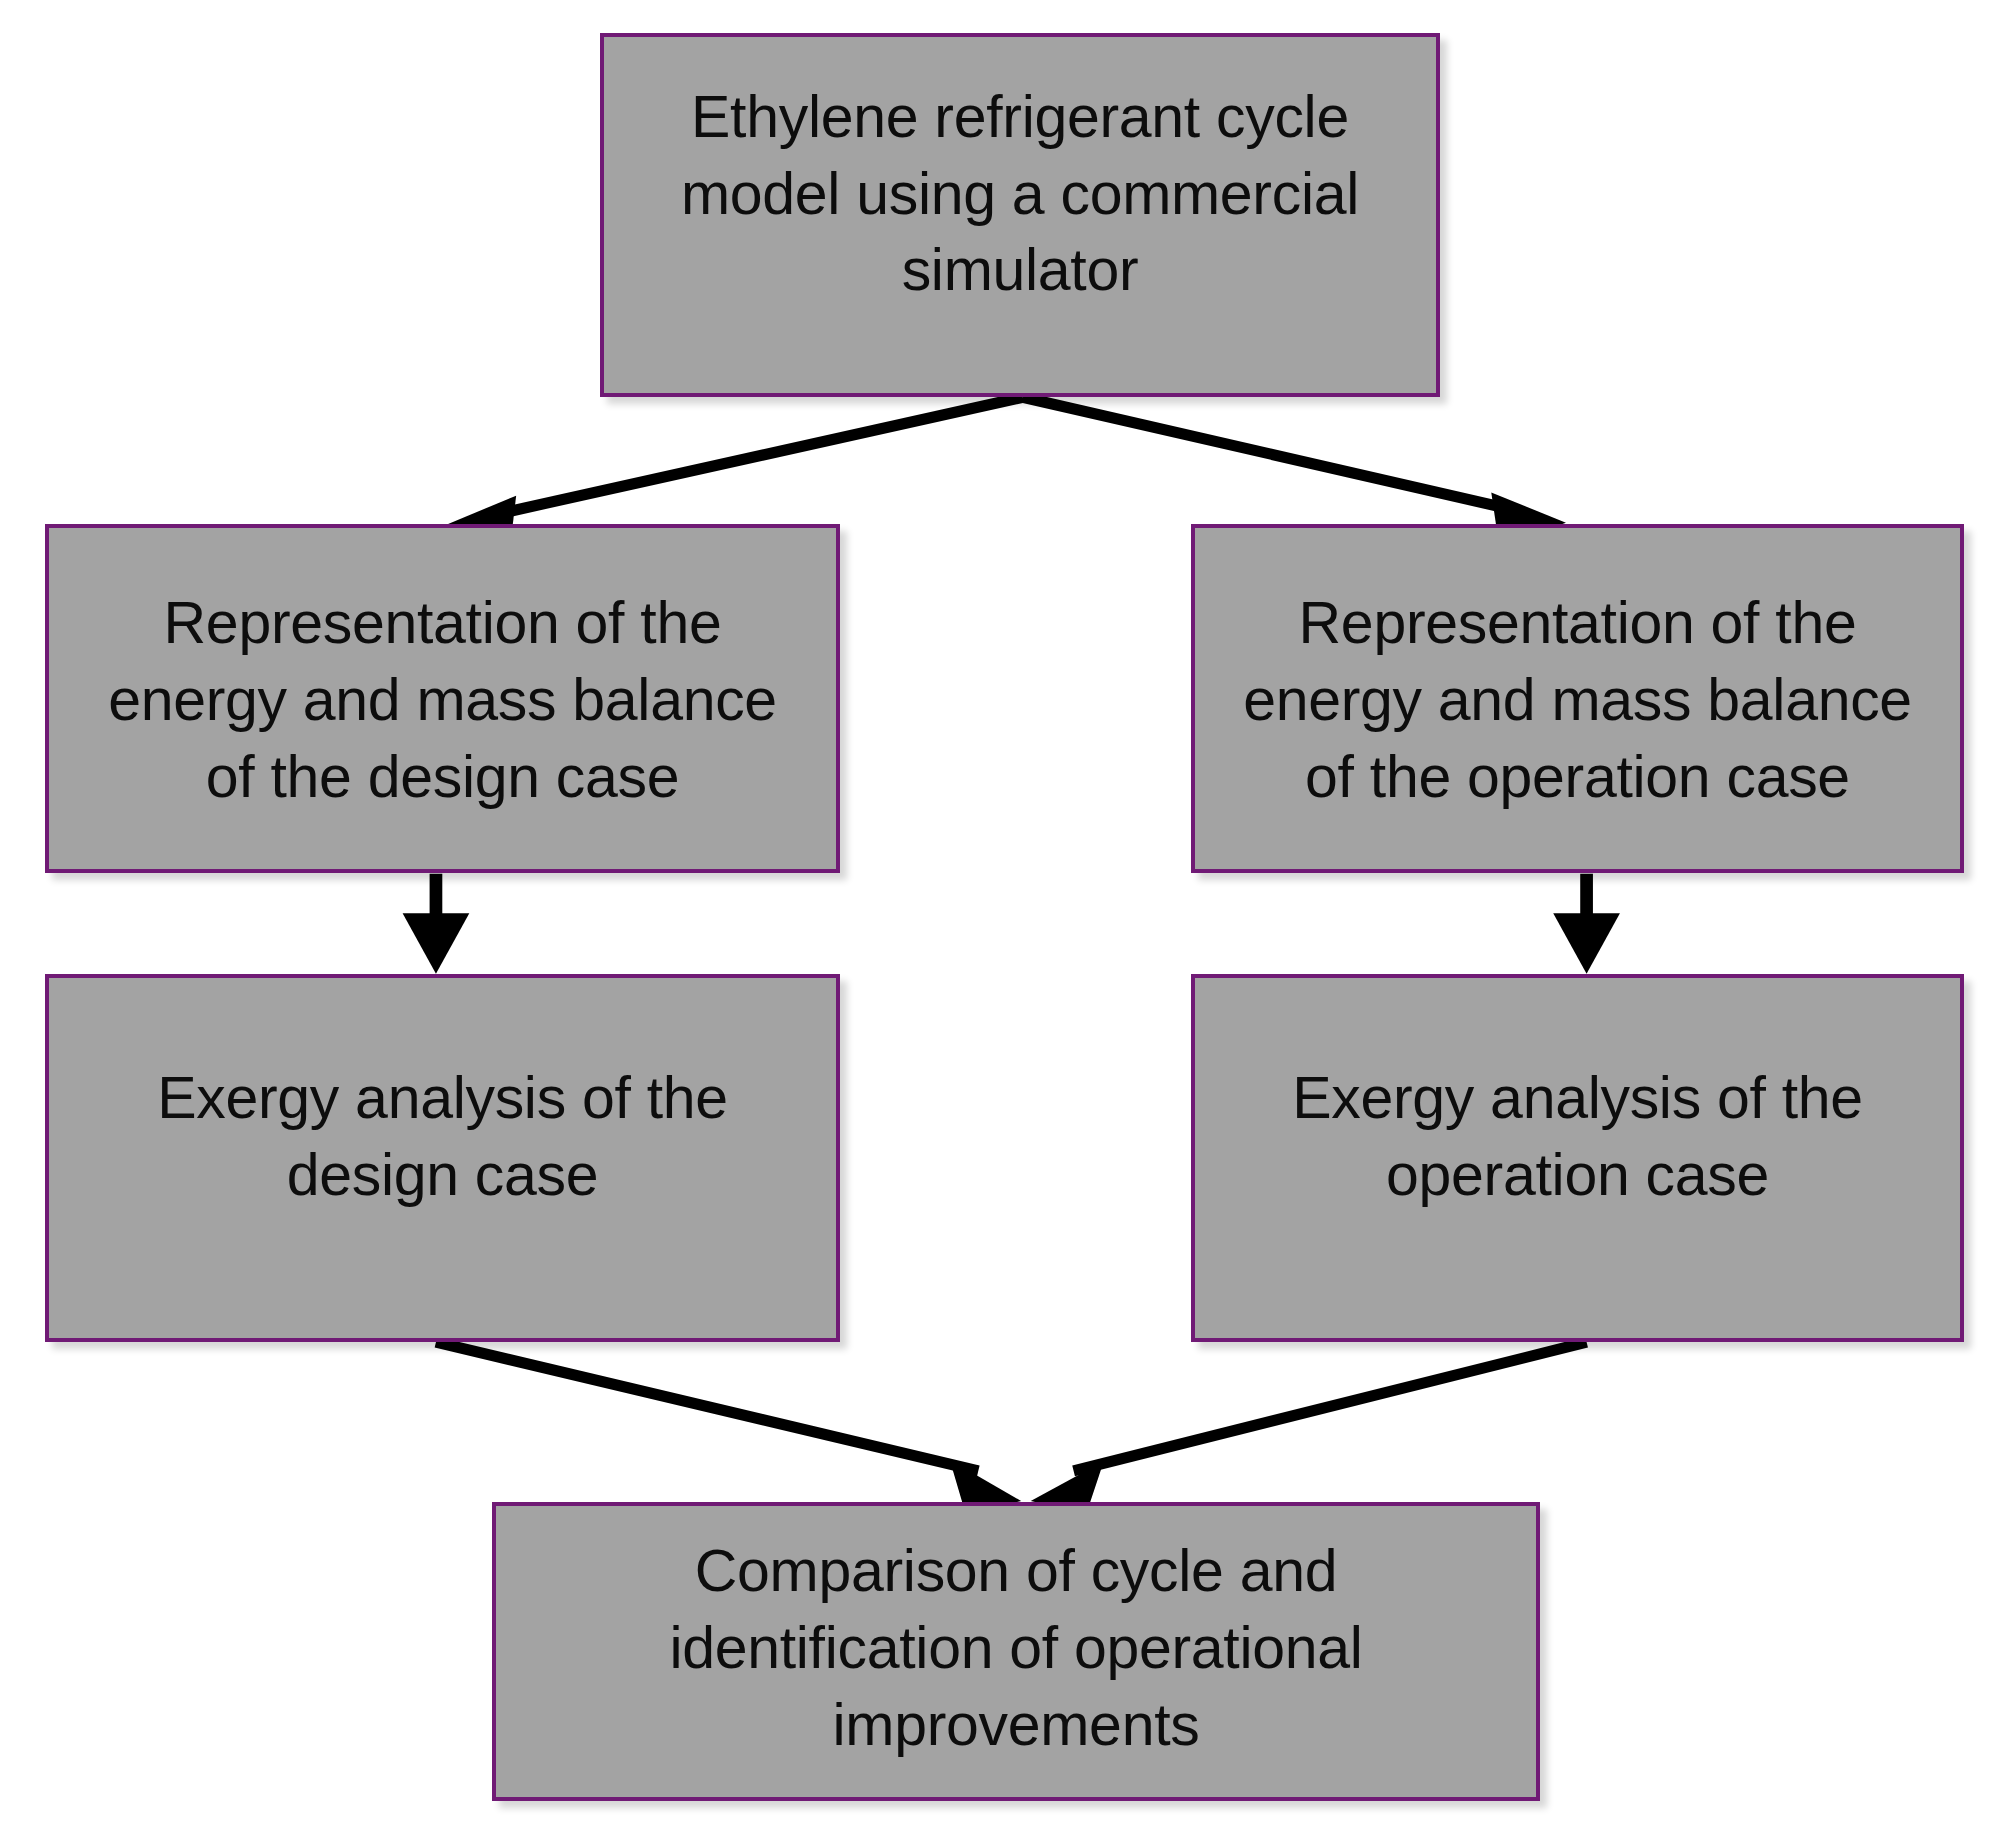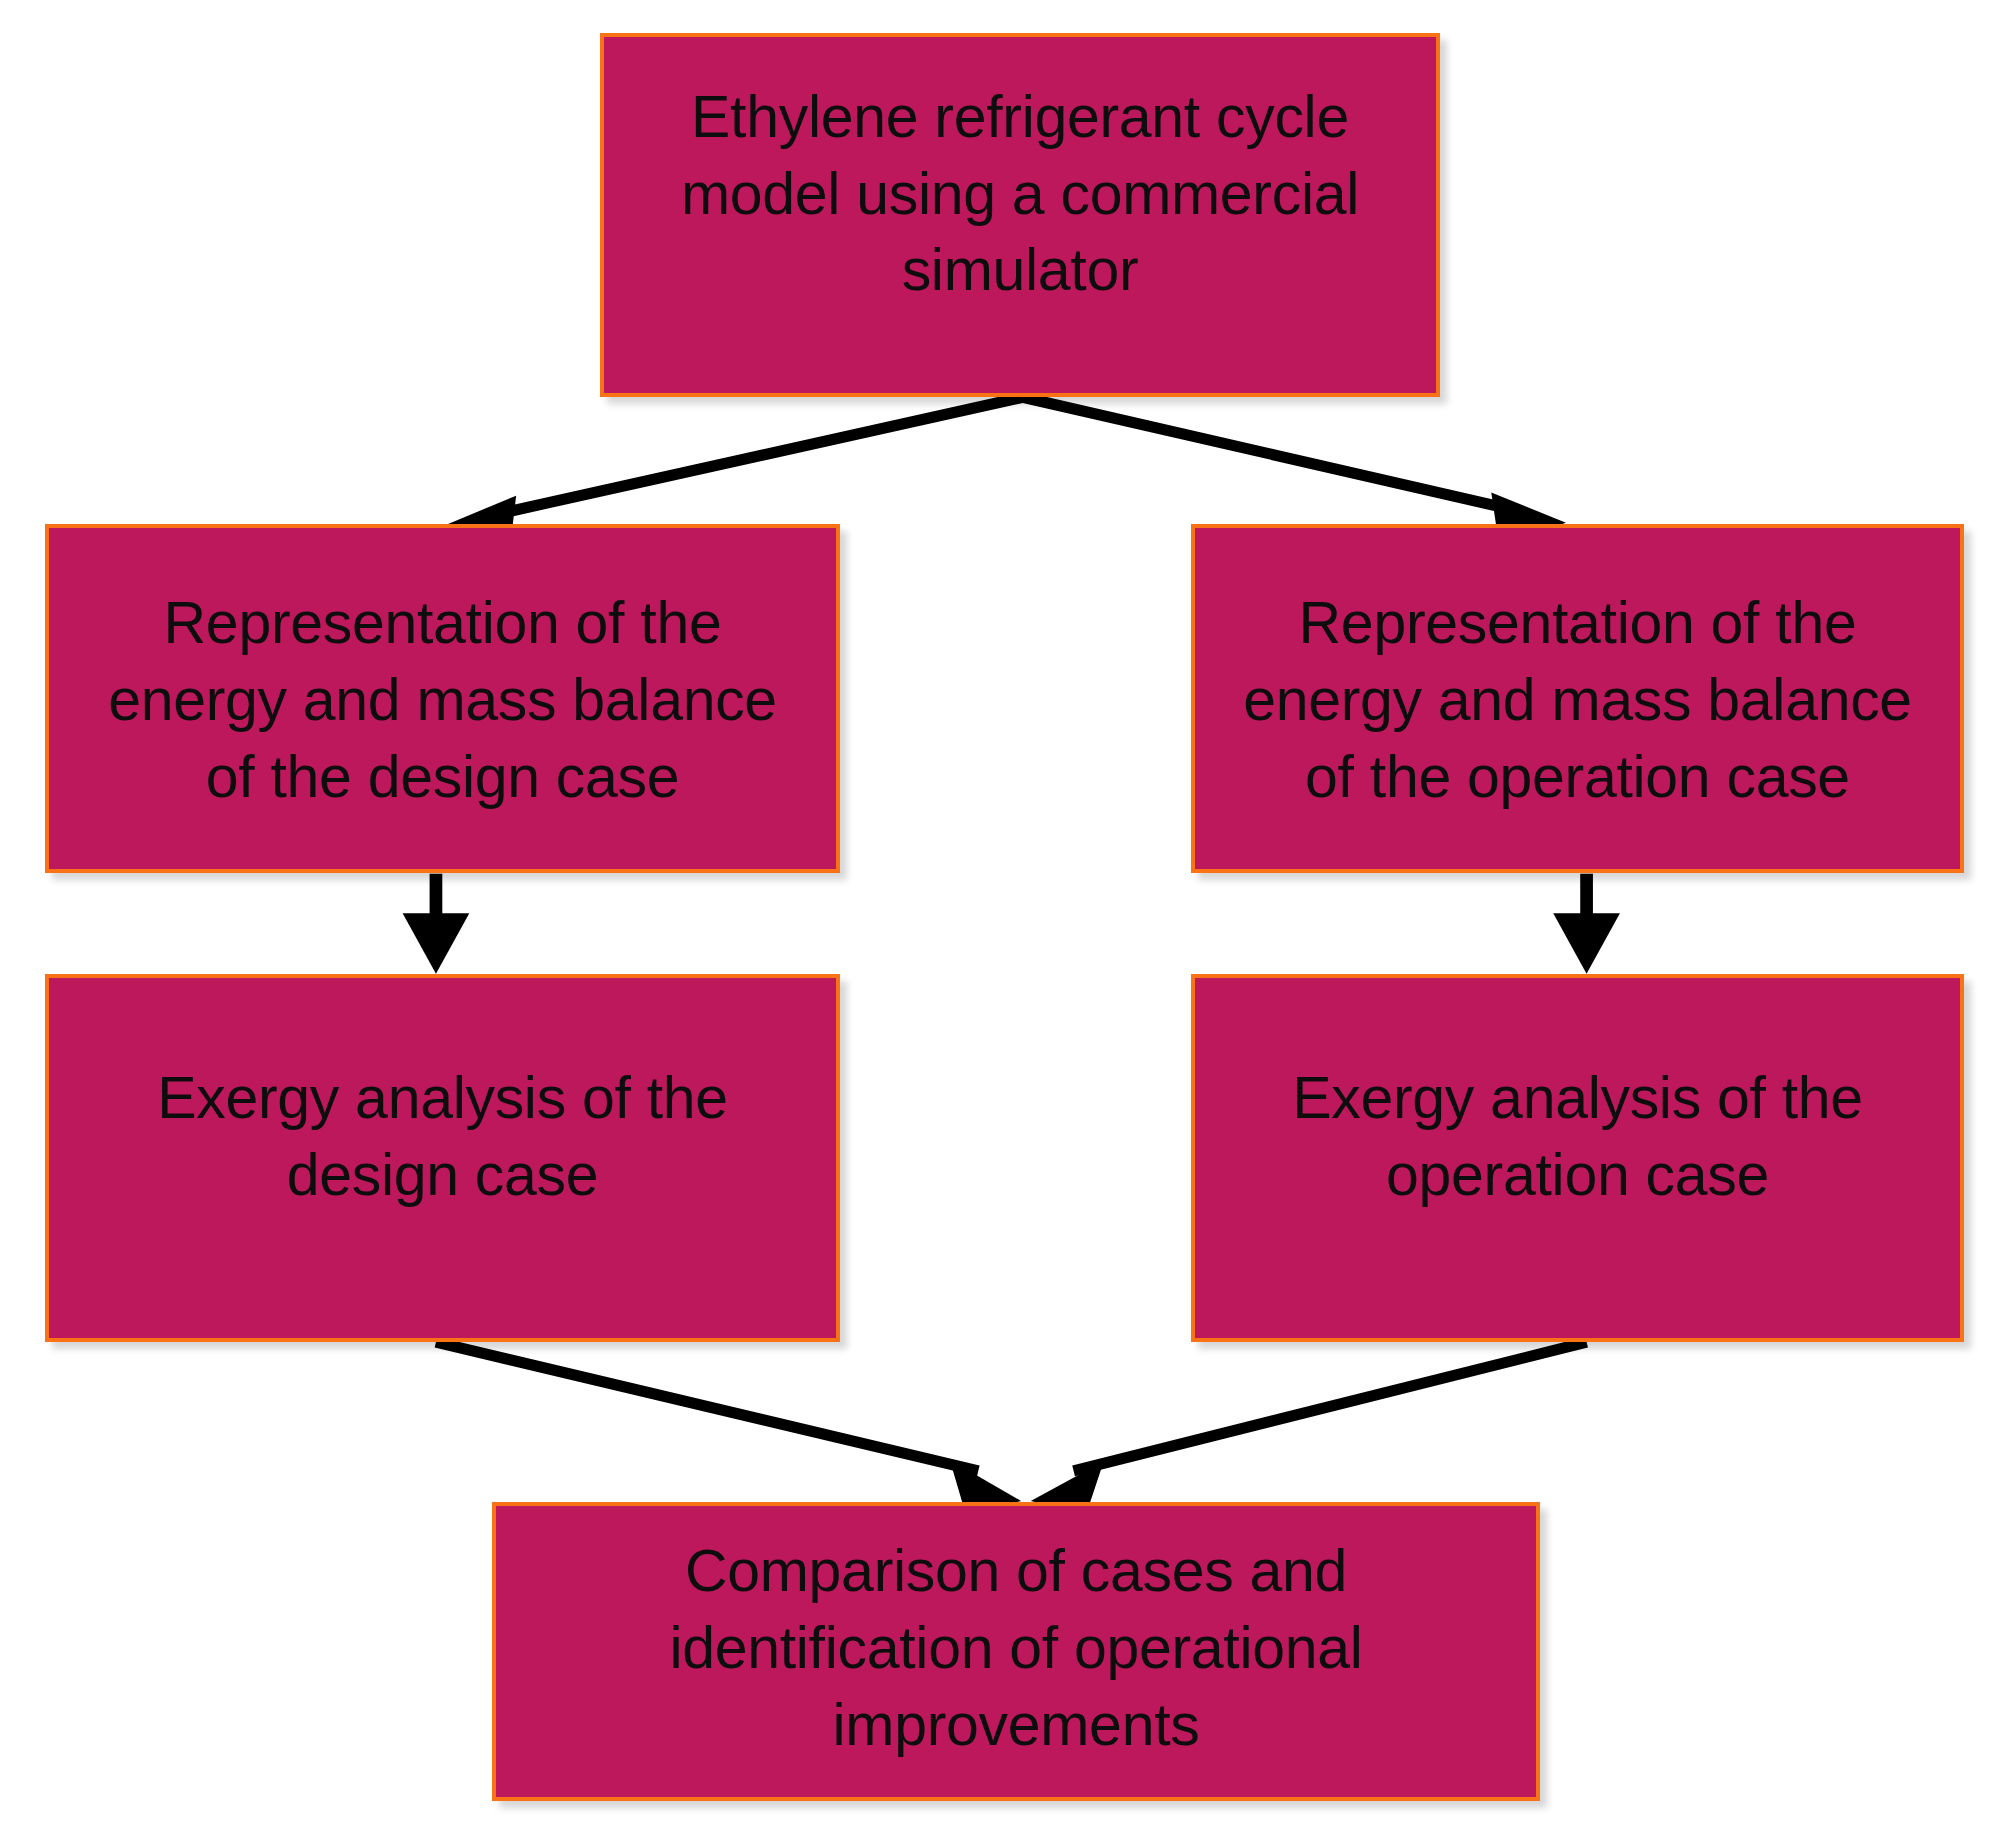--- a/index.html
+++ b/index.html
@@ -20,22 +20,22 @@
     position: absolute;
     left: 0;
     top: 0;
     width: 2013px;
     height: 1845px;
     pointer-events: none;
   }
   .node {
     position: absolute;
     box-sizing: border-box;
-    background: #be185d;
-    border: 4px solid #f97316;
+    background: #a3a3a3;
+    border: 4px solid #701a75;
     box-shadow: 7.1px 7.1px 7.1px rgba(0,0,0,0.16);
     display: flex;
     align-items: center;
     justify-content: center;
     text-align: center;
     color: #0d0d0d;
     font-size: 59px;
     line-height: 1.30;
     letter-spacing: -0.3px;
     padding: 0 27px;
@@ -124,19 +124,19 @@
     <span class="label">Exergy analysis of the
 design case</span>
   </div>
 
   <div class="node" id="node-low-right">
     <span class="label">Exergy analysis of the
 operation case</span>
   </div>
 
   <div class="node" id="node-bottom">
-    <span class="label">Comparison of cases and
+    <span class="label">Comparison of cycle and
 identification of operational
 improvements</span>
   </div>
 
 </div>
 
 
 </body></html>

